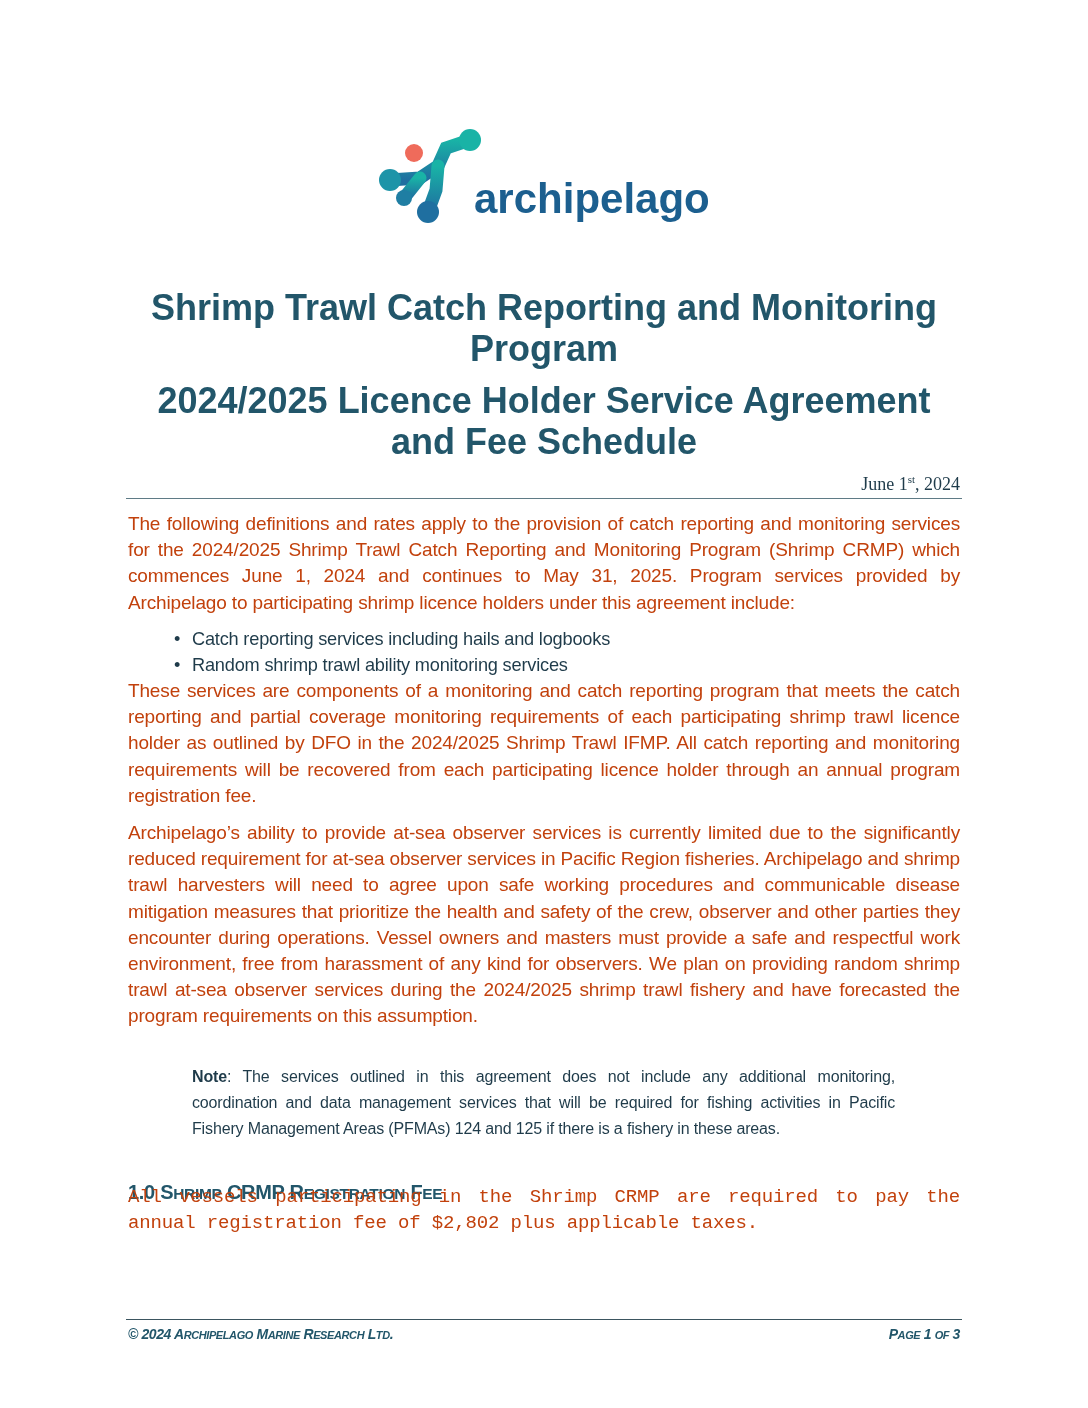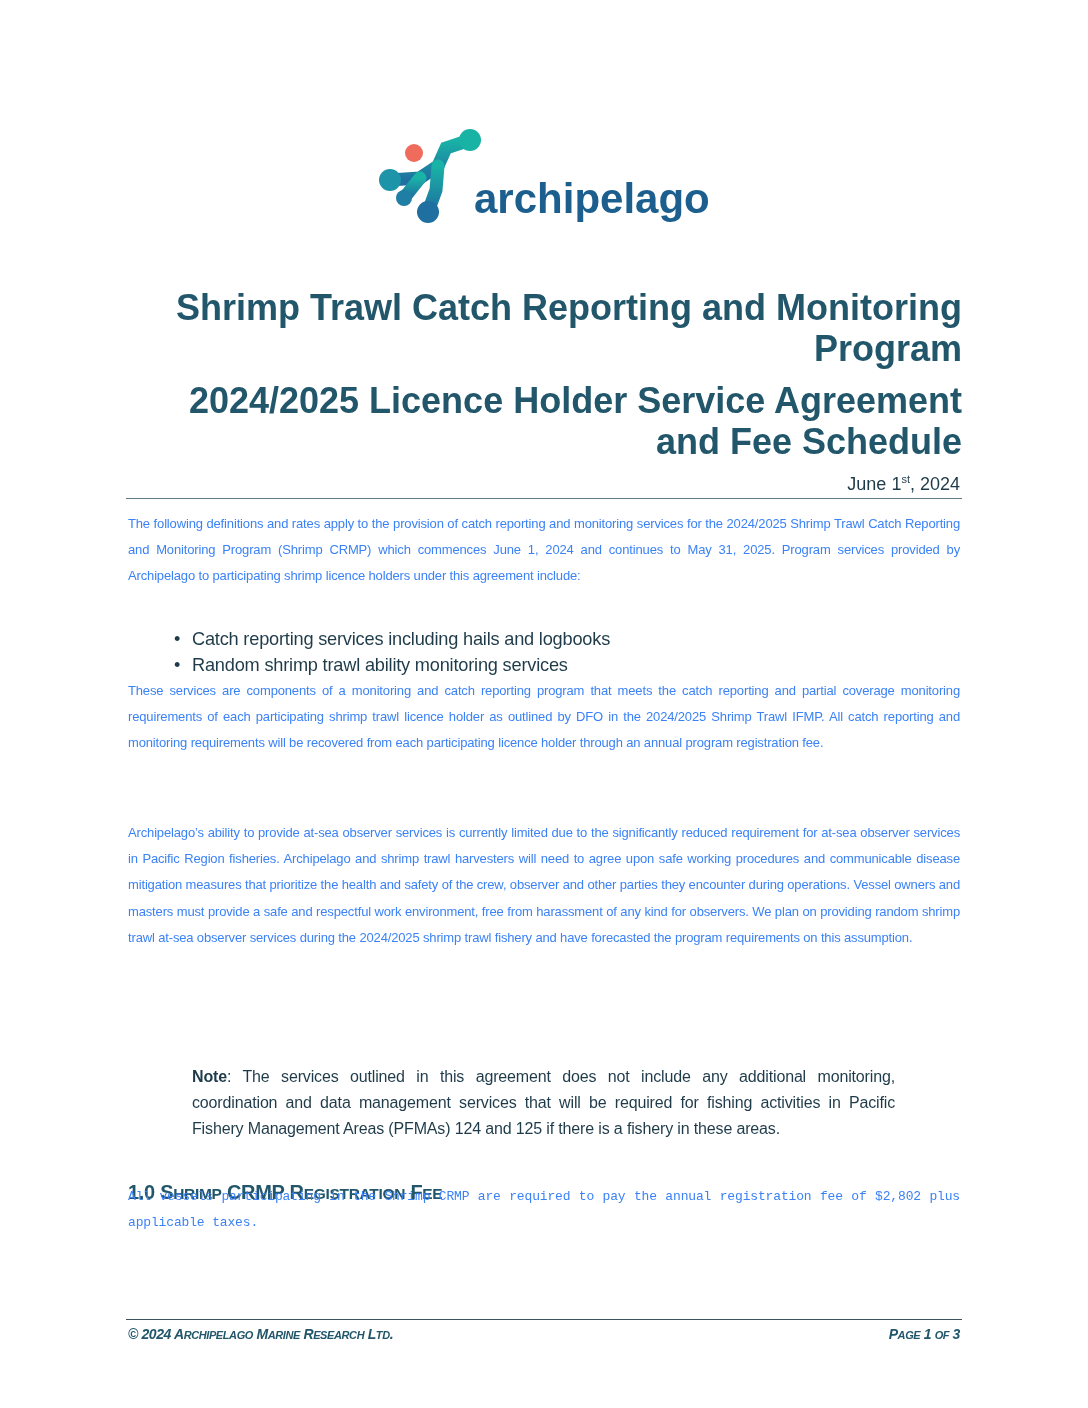--- a/index.html
+++ b/index.html
@@ -1,25 +1,25 @@
 <!DOCTYPE html>
 <html><head>
 <meta charset="utf-8">
 <style>
   html, body { margin:0; padding:0; background:#ffffff; }
   body { width:1088px; height:1408px; position:relative; overflow:hidden; font-family:"Liberation Sans", sans-serif; color:#1f3b4a; }
   .logo { position:absolute; left:376px; top:126px; width:340px; height:104px; }
   .logo svg { display:block; }
-  .title1, .title2 { position:absolute; left:126px; width:836px; text-align:right; font-weight:bold; color:#22566a; font-family:"Liberation Sans", sans-serif; }
+  .title1, .title2 { position:absolute; left:126px; width:836px; text-align:center; font-weight:bold; color:#22566a; font-family:"Liberation Sans", sans-serif; }
   .title1 { top:287px; font-size:36px; line-height:41px; }
   .title2 { top:380px; font-size:36px; line-height:41px; }
-  .date { position:absolute; right:128px; top:473px; font-size:18px; color:#1f3b4a; font-family:Liberation Sans, sans-serif; }
+  .date { position:absolute; right:128px; top:473px; font-size:18px; color:#1f3b4a; font-family:Liberation Serif, serif; }
   .date sup { font-size:11px; }
   .rule-top { position:absolute; left:126px; width:836px; top:498px; height:1px; background:#5f7b86; }
-  .para { position:absolute; left:128px; width:832px; font-size:13px; line-height:26.2px; text-align:justify; color:#3b82f6; letter-spacing:-0.15px; }
+  .para { position:absolute; left:128px; width:832px; font-size:19px; line-height:26.2px; text-align:justify; color:#c2410c; letter-spacing:-0.15px; }
   .p1 { top:511px; }
   .bullets { position:absolute; left:128px; top:626px; width:832px; font-size:18.2px; line-height:26.2px; margin:0; padding:0; list-style:none; color:#1f3b4a; letter-spacing:-0.2px; }
   .bullets li { position:relative; padding-left:64px; }
   .bullets li .dot { position:absolute; left:46px; top:0; }
   .p2 { top:678px; }
   .p3 { top:820px; }
   .note { position:absolute; left:192px; width:703px; top:1064px; font-size:16px; line-height:26.2px; text-align:justify; color:#1f3b4a; letter-spacing:-0.15px; }
   .note b { font-weight:bold; }
   .h1 { position:absolute; left:128px; top:1181px; font-size:20px; font-weight:bold; color:#22566a; letter-spacing:-0.3px; }
   .h1 .sc { font-size:15.5px;text-align:center; }

